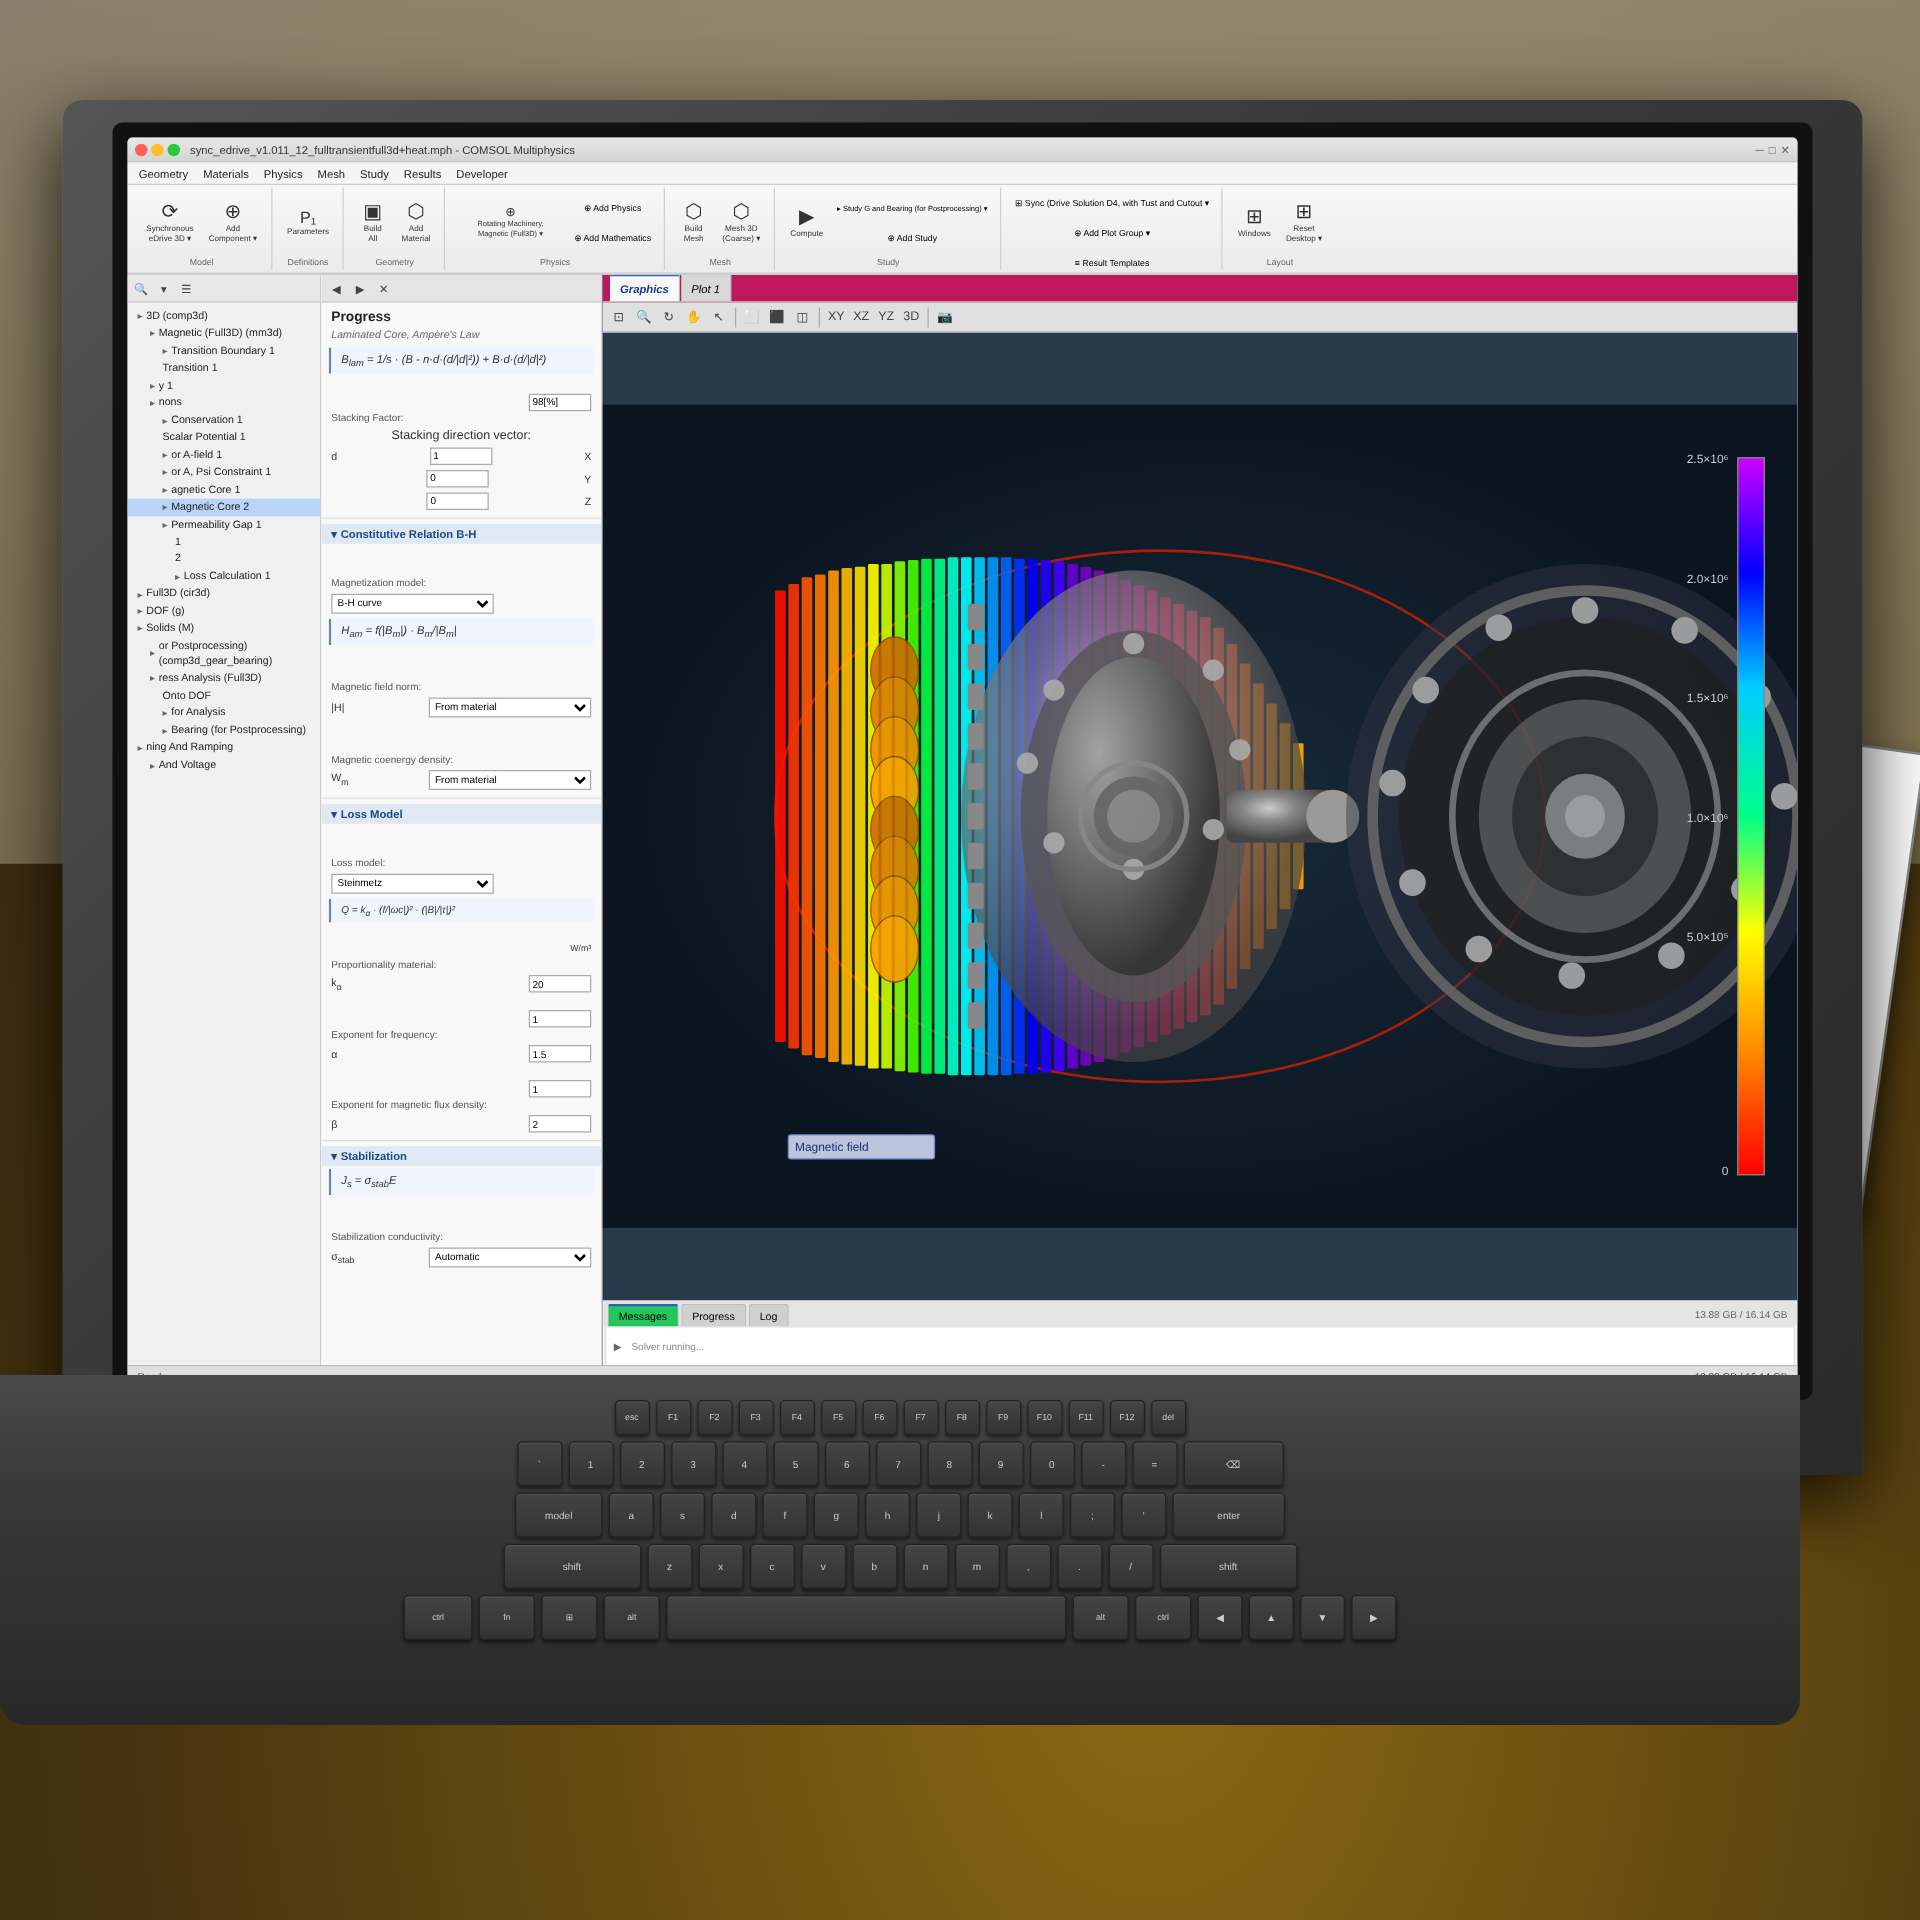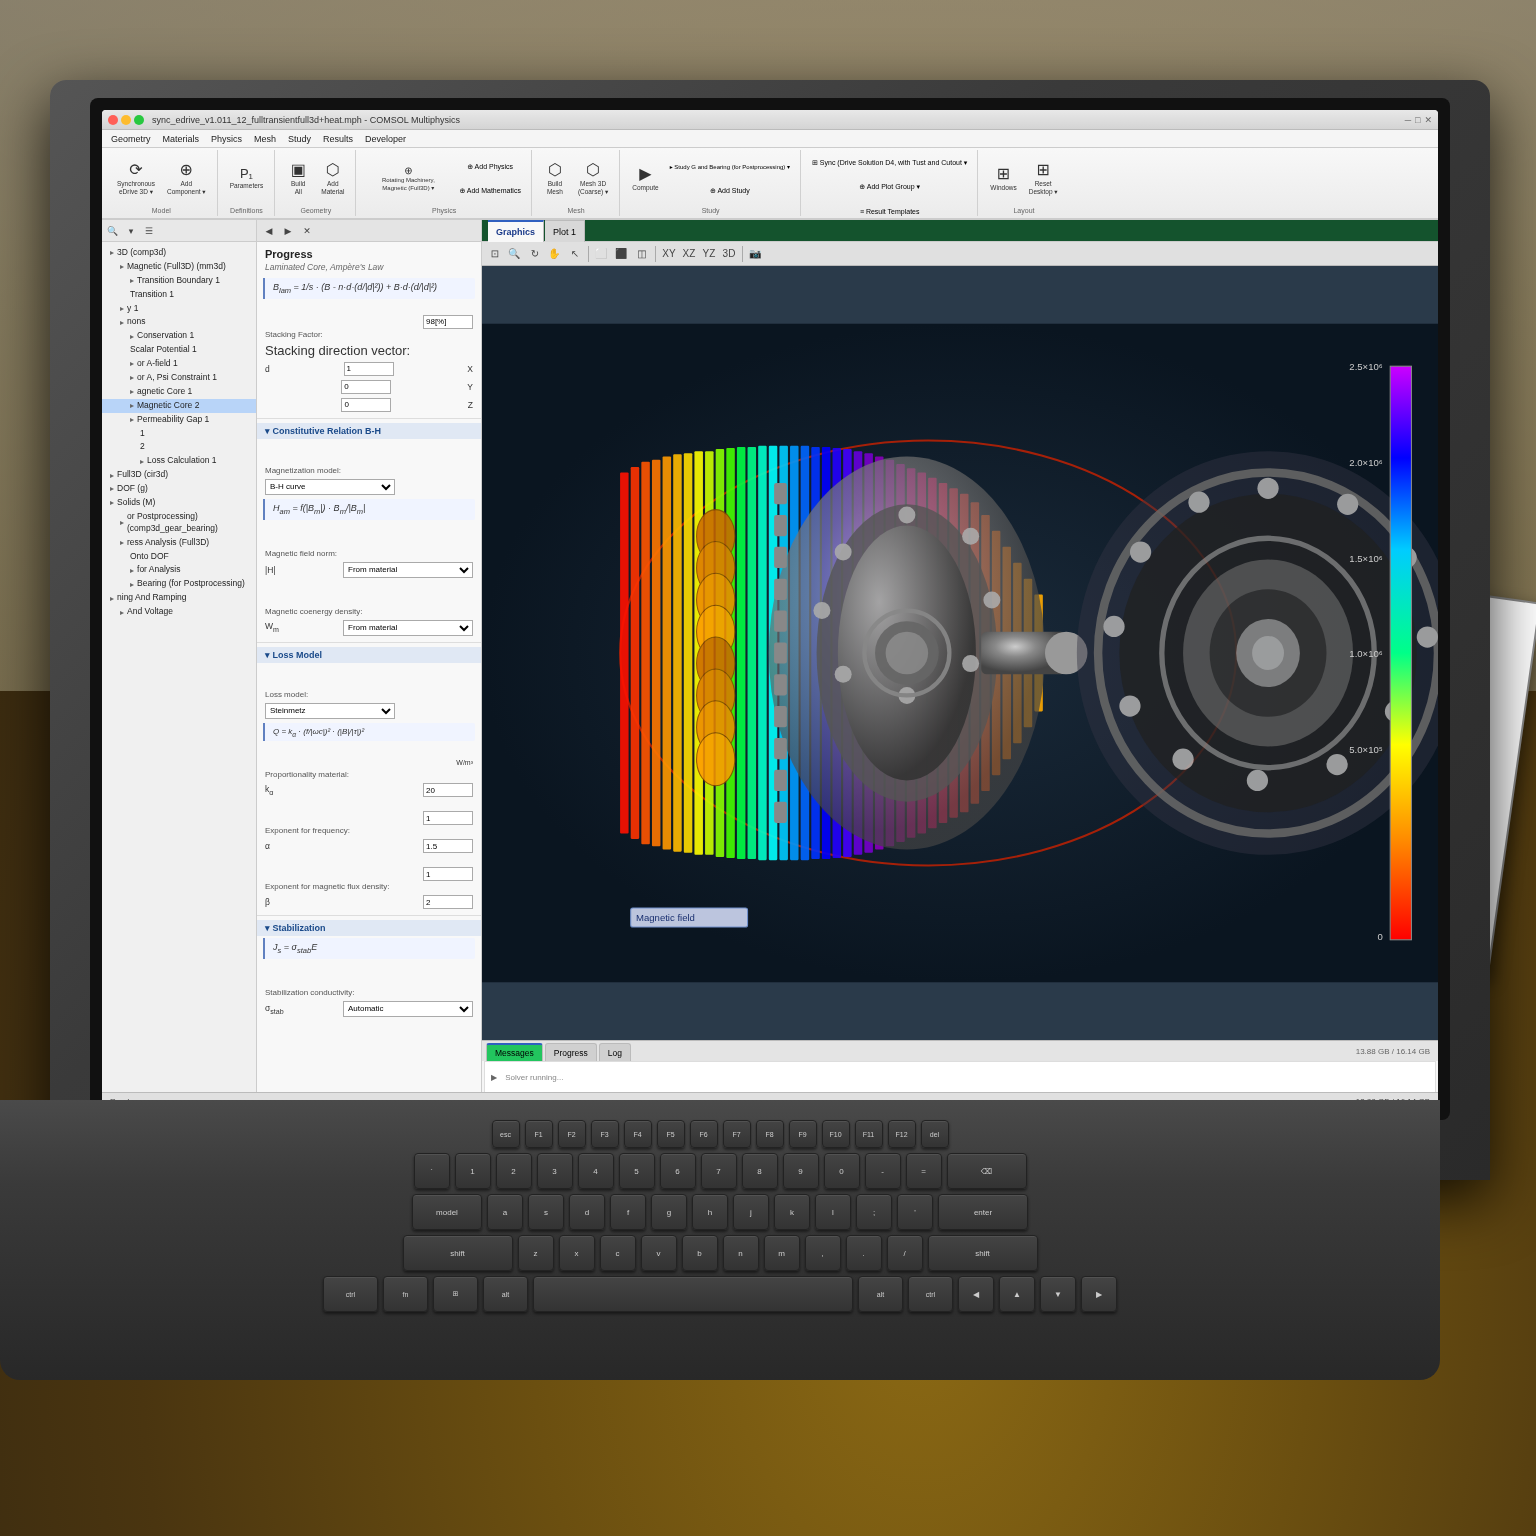--- a/index.html
+++ b/index.html
@@ -311,45 +311,47 @@
       font-size: 9px;
       color: #333;
       font-style: italic;
       background: #f0f4ff;
       margin: 2px 6px;
       border-left: 2px solid #6080c0;
       border-radius: 0 2px 2px 0;
     }
     .settings-full-row {
       padding: 2px 8px;
-      font-size: 13px;
+      font-size: 10px;
       color: #333;
+      text-align: center;
     }
     .divider-line {
       height: 1px;
       background: #ddd;
       margin: 3px 0;
     }
 
     
     .graphics-panel {
       flex: 1;
       background: #2a3a4a;
       display: flex;
       flex-direction: column;
       overflow: hidden;
     }
     .graphics-toolbar {
       height: 22px;
-      background: #14532d;
+      background: #be185d;
       border-bottom: 1px solid #ccc;
       display: flex;
-      align-items: flex-start;
+      align-items: flex-end;
       padding: 0 6px;
       gap: 2px;
+      font-style: italic;
     }
     .graphics-tabs {
       display: flex;
       gap: 1px;
     }
     .graphics-tab {
       padding: 0 8px;
       height: 22px;
       display: flex;
       align-items: center;

